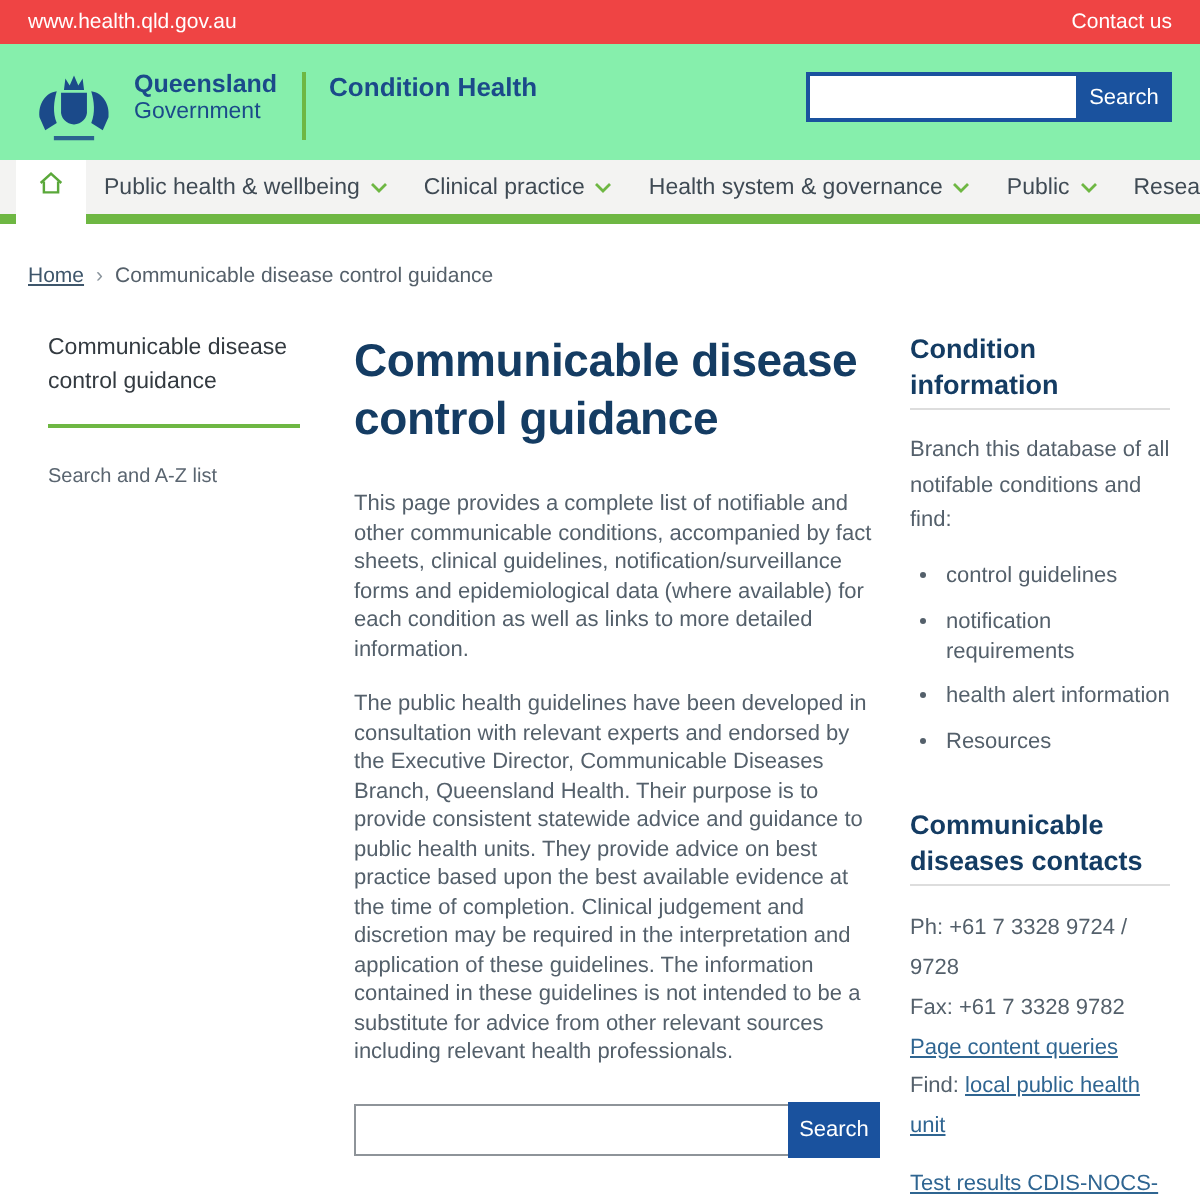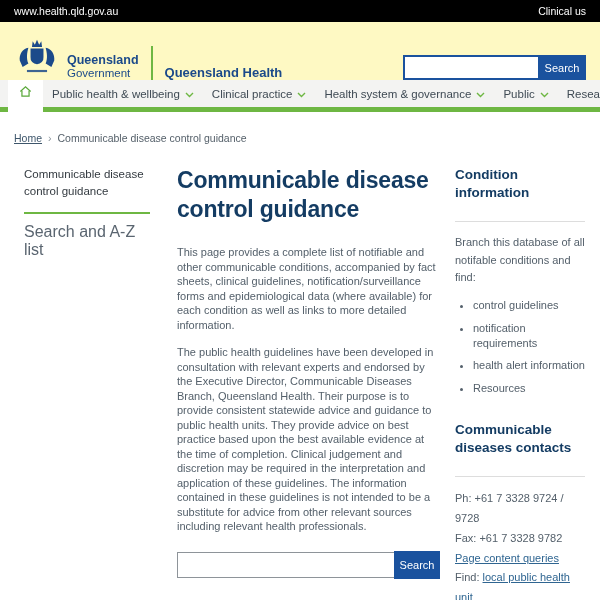--- a/index.html
+++ b/index.html
@@ -1,25 +1,25 @@
 <!DOCTYPE html>
 <html><head>
 <meta charset="utf-8">
 <style>
   * { box-sizing: border-box; margin: 0; padding: 0; }
   html, body { width: 600px; height: 600px; overflow: hidden; background: #fff;
     font-family: "Liberation Sans", sans-serif; }
 
   
-  .topbar { height: 22px; background: #000000; color: #fff; display: flex;
+  .topbar { height: 22px; background: #ef4444; color: #fff; display: flex;
     justify-content: space-between; align-items: center; padding: 0 14px; font-size: 10.5px; }
   .topbar a { color: #fff; text-decoration: none; }
 
   
-  .header { height: 58px; display: flex; align-items: flex-end; padding: 0 14px; background: #fef9c3; }
+  .header { height: 58px; display: flex; align-items: flex-start; padding: 14px 14px; background: #86efac; }
   .crest { flex: 0 0 auto; }
   .logo-text { margin-left: 7px; color: #1b4a8a; line-height: 1.1; }
   .logo-text .l1 { font-weight: bold; font-size: 12.5px; }
   .logo-text .l2 { font-size: 11.5px; }
   .green-divider { width: 2px; height: 34px; background: #6eb743; margin: 0 12px; }
   .site-name { font-weight: bold; font-size: 13px; color: #1b4a8a; }
   .header-search { margin-left: auto; display: flex; align-items: center; }
   .header-search input { width: 135px; height: 25px; border: 2px solid #1a529e;
     border-right: none; padding: 0 6px; font-size: 11px; outline: none; }
   .header-search button { width: 48px; height: 25px; background: #1a529e; color: #fff;
@@ -39,69 +39,69 @@
   .breadcrumb { padding: 20px 14px 0; font-size: 10.5px; color: #55606a; }
   .breadcrumb a { color: #3e566b; text-decoration: underline; }
   .breadcrumb .sep { margin: 0 6px; color: #8a949c; }
 
   
   .content { display: flex; padding: 22px 0 0 24px; align-items: flex-start; }
 
   .snav { width: 126px; flex: 0 0 auto; }
   .snav-title { font-size: 11.5px; color: #333a40; line-height: 1.5; padding-bottom: 11px;
     border-bottom: 2px solid #6eb743; }
-  .snav-item { font-size: 16px; color: #5a6570; margin-top: 9px; cursor: pointer; }
+  .snav-item { font-size: 10px; color: #5a6570; margin-top: 19px; cursor: pointer; }
 
   .main { width: 263px; flex: 0 0 auto; margin-left: 27px; }
   .main h1 { font-size: 23px; color: #143c63; line-height: 1.24; font-weight: bold;
     margin-bottom: 22px; letter-spacing: -0.2px; }
   .main p { font-size: 11px; color: #54606b; line-height: 1.32; margin-bottom: 13px; }
   .main-search { display: flex; align-items: center; margin: 17px 0 27px; }
   .main-search input { flex: 1; height: 26px; border: 1px solid #8e9499; border-right: none;
     padding: 0 8px; font-size: 11px; outline: none; }
   .main-search button { width: 46px; height: 28px; background: #1a529e; color: #fff;
     border: none; font-size: 11px; cursor: pointer; }
 
   .aside { width: 130px; flex: 0 0 auto; margin-left: 15px; }
   .aside .sect { margin-bottom: 25px; }
   .aside h3 { font-size: 13.5px; color: #143c63; font-weight: bold; line-height: 1.3;
-    padding-bottom: 20px; border-bottom: 1px solid #ddd; }
+    padding-bottom: 3px; border-bottom: 1px solid #ddd; }
   .aside p { font-size: 11px; color: #54606b; line-height: 1.6; margin-top: 12px; }
   .aside ul { margin-top: 11px; padding-left: 18px; }
   .aside li { font-size: 11px; color: #54606b; line-height: 1.35; margin-bottom: 8px; }
   .aside a { color: #2f6591; text-decoration: underline; }
   .contact-line { font-size: 11px; color: #54606b; line-height: 1.8; }
   .standalone-link { display: inline-block; margin-top: 10px; font-size: 11px; line-height: 1.5; }
 </style>
 </head>
 <body>
 
 <div class="topbar">
   <a href="#">www.health.qld.gov.au</a>
-  <a href="#">Clinical us</a>
+  <a href="#">Contact us</a>
 </div>
 
 <div class="header">
   <span class="crest">
     <svg width="46" height="38" viewBox="0 0 64 52" aria-hidden="true">
       <g fill="#1b4a8a">
         <path d="M26 4 l3 5 3-7 3 7 3-5 1 8 h-14z"></path>
         <path d="M23 14 h18 v12 a9 9 0 0 1 -9 10 a9 9 0 0 1 -9 -10 z"></path>
         <path d="M20 13 c-8 1 -13 9 -12 18 l4 9 8-5 c-3-7-2-15 0-22z"></path>
         <path d="M44 13 c8 1 13 9 12 18 l-4 9 -8-5 c3-7 2-15 0-22z"></path>
         <path d="M18 44 h28 v3 h-28z" opacity="0.85"></path>
       </g>
     </svg>
   </span>
   <div class="logo-text">
     <div class="l1">Queensland</div>
     <div class="l2">Government</div>
   </div>
   <div class="green-divider"></div>
-  <div class="site-name">Queensland Health</div>
+  <div class="site-name">Condition Health</div>
   <div class="header-search">
     <input type="text" value="" style="">
     <button>Search</button>
   </div>
 </div>
 
 <div class="nav">
   <div class="home-tab">
     <span>
       <svg width="15" height="15" viewBox="0 0 16 16" fill="none" stroke="#5aa83a" stroke-width="1.3">

